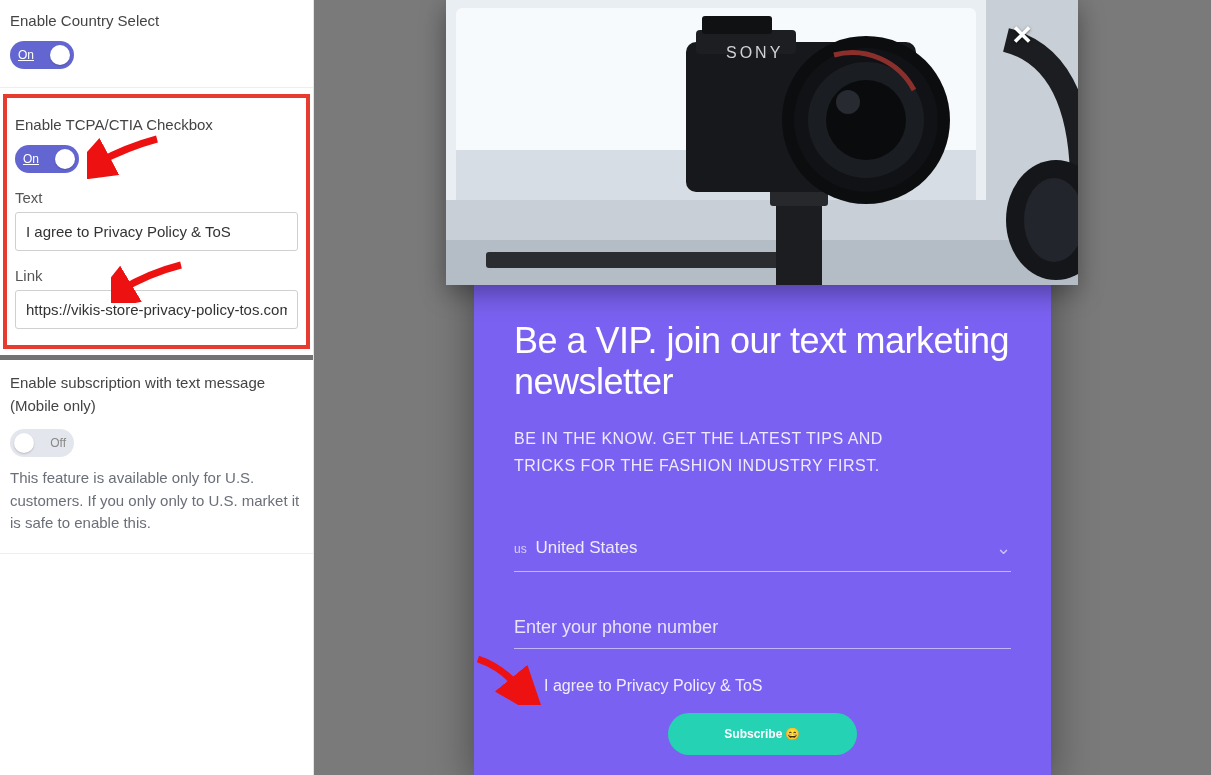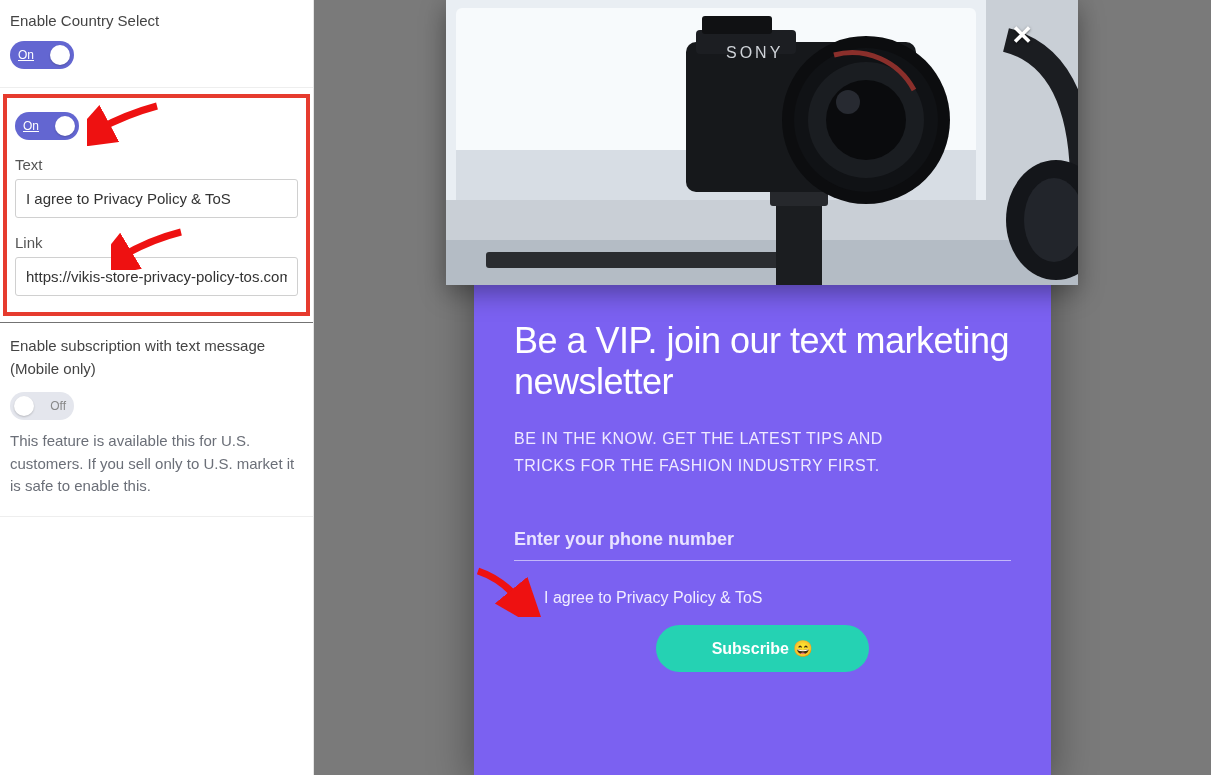--- a/index.html
+++ b/index.html
@@ -153,21 +153,20 @@
     padding-bottom: 10px;
     margin-bottom: 28px;
   }
   .popup-phone-input {
     background: transparent;
     border: none;
     color: #e9e3ff;
     font-size: 18px;
     width: 100%;
     outline: none;
-    font-weight: bold;
   }
   .popup-phone-input::placeholder { color: #e9e3ff; opacity: 1; }
   .agree-row {
     display: flex;
     align-items: center;
     gap: 12px;
     font-size: 16px;
     color: #f0ecff;
     margin-bottom: 18px;
     font-weight: 500;
@@ -178,21 +177,21 @@
     cursor: pointer;
   }
   .subscribe-btn {
     display: block;
     margin: 0 auto;
     background: #25d2b3;
     color: #fff;
     border: none;
     border-radius: 26px;
     padding: 14px 56px;
-    font-size: 16px;
+    font-size: 12px;
     font-weight: 600;
     cursor: pointer;
   }
   .close-x {
     position: absolute;
     top: 20px;
     right: 18px;
     color: #fff;
     font-size: 26px;
     font-weight: bold;
@@ -219,20 +218,21 @@
 
   <div class="config-section">
     <div class="section-heading">Enable Country Select</div>
     <div class="toggle on">
       <span>On</span>
       <span class="knob"></span>
     </div>
   </div>
 
   <div class="highlight-box">
+    <div class="section-heading" style="margin-top:4px;">Enable TCPA/CTIA Checkbox</div>
 
     <div style="position:relative; display:inline-block;">
       <div class="toggle on">
         <span>On</span>
         <span class="knob"></span>
       </div>
       
       <div class="arrow" style="left:72px; top:-16px;">
         <svg width="80" height="50">
           <defs>
@@ -258,27 +258,27 @@
                 <path d="M0,0 L0,6 L8,3 z" fill="#e11"></path>
               </marker>
             </defs>
           <path d="M70,6 Q38,14 8,32" stroke="#e11" stroke-width="7" fill="none" marker-end="url(#ah2)"></path>
         </svg>
       </div>
     </div>
     <input class="text-input" value="https://vikis-store-privacy-policy-tos.com" style="">
   </div>
 
-  <div class="config-section" style="border-top:1px solid #737373;">
+  <div class="config-section" style="border-top:5px solid #737373;">
     <div class="section-heading" style="line-height:1.5;">Enable subscription with text message (Mobile only)</div>
     <div class="toggle off">
       <span>Off</span>
       <span class="knob"></span>
     </div>
-    <div class="note-text">This feature is available this for U.S. customers. If you sell only to U.S. market it is safe to enable this.</div>
+    <div class="note-text">This feature is available only for U.S. customers. If you only only to U.S. market it is safe to enable this.</div>
   </div>
 
 </div>
 
 <div class="preview-area">
   <div class="popup-card">
     <span class="close-x">✕</span>
 
     <div class="popup-image">
       <svg viewBox="0 0 632 285" width="632" height="285" preserveAspectRatio="xMidYMid slice">
@@ -310,20 +310,27 @@
         <path d="M560 40 Q640 60 636 200" stroke="#1b1d21" stroke-width="24" fill="none"></path>
         <ellipse cx="610" cy="220" rx="50" ry="60" fill="#14161a"></ellipse>
         <ellipse cx="608" cy="220" rx="30" ry="42" fill="#22252b"></ellipse>
       </svg>
     </div>
 
     <div class="popup-body">
       <div class="popup-title">Be a VIP. join our text marketing newsletter</div>
       <div class="popup-subtitle">BE IN THE KNOW. GET THE LATEST TIPS AND TRICKS FOR THE FASHION INDUSTRY FIRST.</div>
 
+      <div class="popup-field">
+        <span>
+          <span class="flag-prefix">us</span>
+          <span>United States</span>
+        </span>
+        <span class="chevron">⌄</span>
+      </div>
 
       <div class="popup-input-row">
         <input class="popup-phone-input" placeholder="Enter your phone number" style="">
       </div>
 
       <div style="position:relative;">
         <div class="agree-row">
           <input type="checkbox" style="">
           <span>I agree to Privacy Policy &amp; ToS</span>
         </div>

